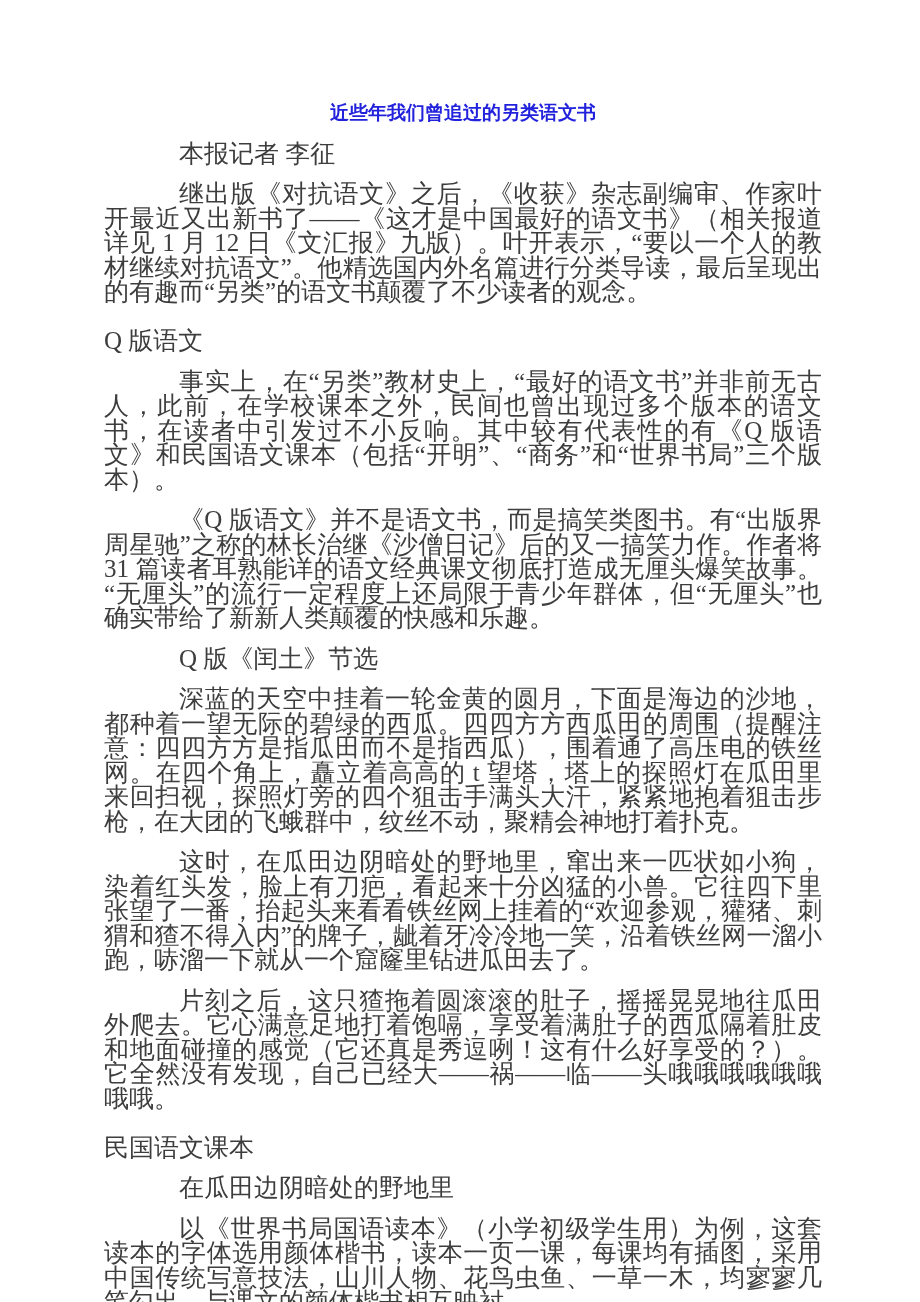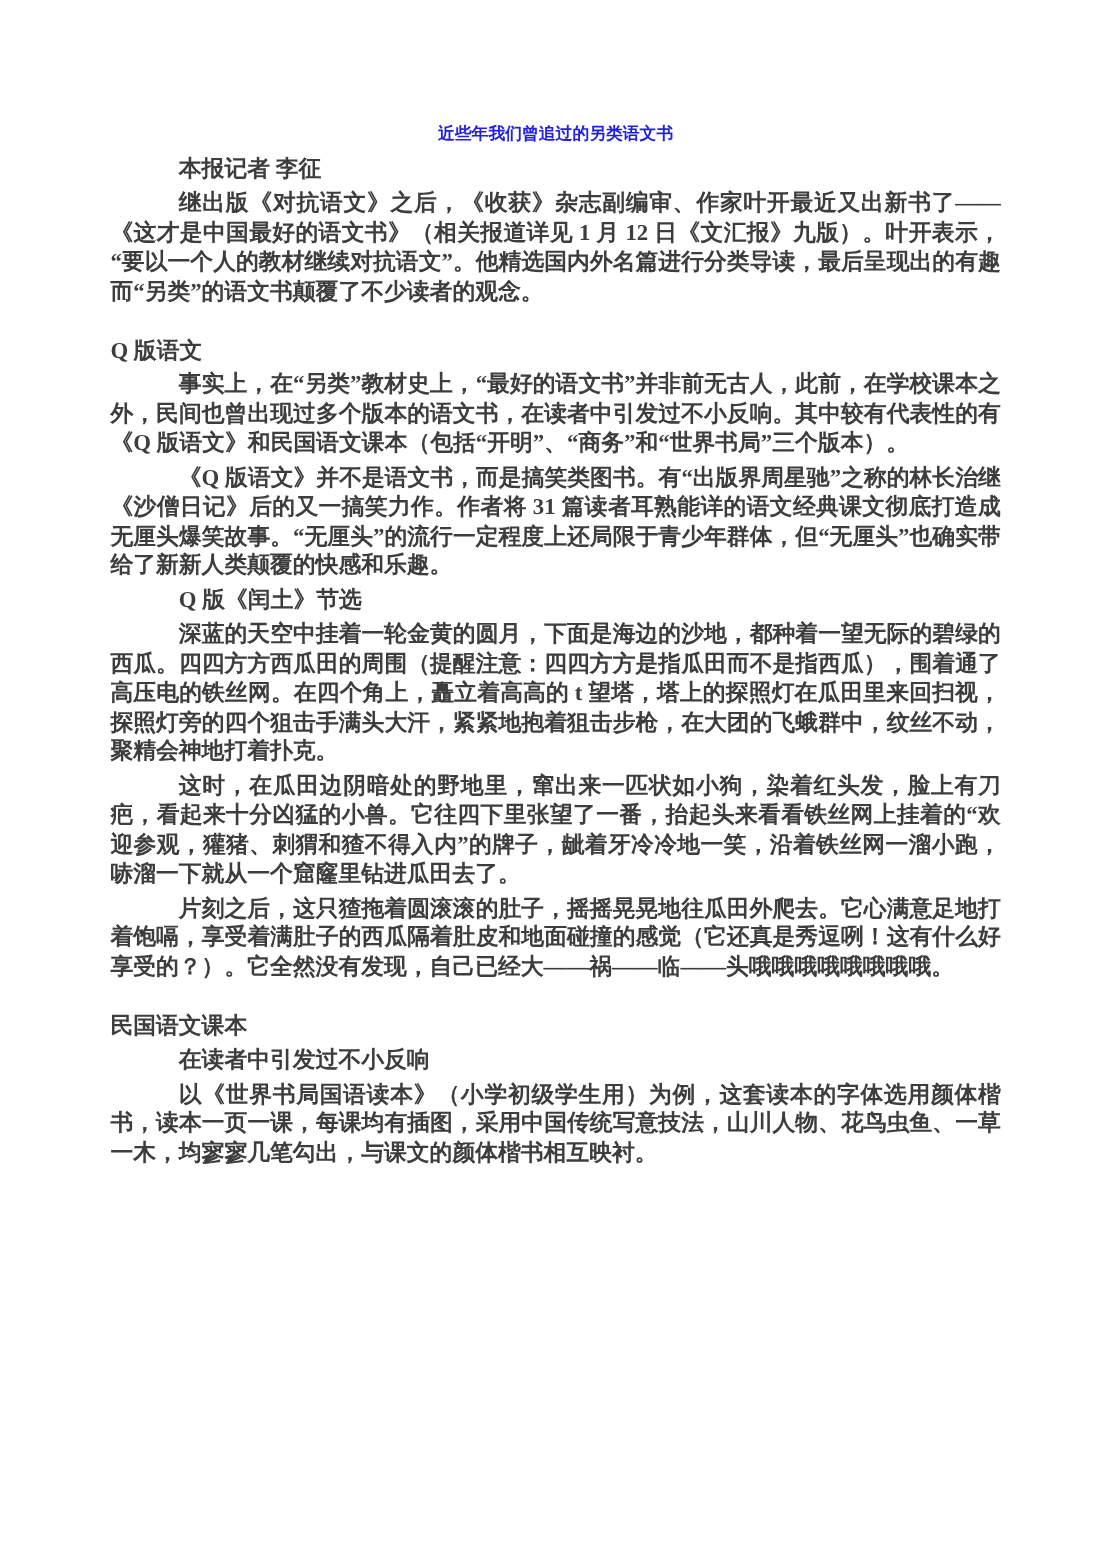--- a/index.html
+++ b/index.html
@@ -9,28 +9,28 @@
     color: #3d3d3d;
   }
   .page {
     box-sizing: border-box;
     width: 920px; height: 1302px;
     padding: 101px 82px 0 88px;
     background: #ffffff;
   }
   .title {
     margin: 0;
-    font-size: 14px; line-height: 24.5px;
+    font-size: 19px; line-height: 24.5px;
     font-weight: bold;
     text-align: center;
   }
   .block {
-    margin: 4px;
-    font-size: 19px; line-height: 24.5px;
-    font-weight: bold;
+    margin: 16px;
+    font-size: 25px; line-height: 24.5px;
+    font-weight: normal;
   }
   .byline, .para, .subhead { text-indent: 3em; }
   .para { text-align: justify; }
   .section { margin-top: 24.5px; }
 </style>
 </head>
 <body style="color: rgb(61, 61, 61);">
 
 <div class="page">
   <h1 class="title" style="color: rgb(34, 34, 221);">近些年我们曾追过的另类语文书</h1>
@@ -38,16 +38,16 @@
       <p class="block byline">本报记者 李征</p>
       <p class="block para">继出版《对抗语文》之后，《收获》杂志副编审、作家叶开最近又出新书了——《这才是中国最好的语文书》（相关报道详见 1 月 12 日《文汇报》九版）。叶开表示，“要以一个人的教材继续对抗语文”。他精选国内外名篇进行分类导读，最后呈现出的有趣而“另类”的语文书颠覆了不少读者的观念。</p>
       <p class="block section">Q 版语文</p>
       <p class="block para">事实上，在“另类”教材史上，“最好的语文书”并非前无古人，此前，在学校课本之外，民间也曾出现过多个版本的语文书，在读者中引发过不小反响。其中较有代表性的有《Q 版语文》和民国语文课本（包括“开明”、“商务”和“世界书局”三个版本）。</p>
       <p class="block para">《Q 版语文》并不是语文书，而是搞笑类图书。有“出版界周星驰”之称的林长治继《沙僧日记》后的又一搞笑力作。作者将 31 篇读者耳熟能详的语文经典课文彻底打造成无厘头爆笑故事。“无厘头”的流行一定程度上还局限于青少年群体，但“无厘头”也确实带给了新新人类颠覆的快感和乐趣。</p>
       <p class="block subhead">Q 版《闰土》节选</p>
       <p class="block para">深蓝的天空中挂着一轮金黄的圆月，下面是海边的沙地，都种着一望无际的碧绿的西瓜。四四方方西瓜田的周围（提醒注意：四四方方是指瓜田而不是指西瓜），围着通了高压电的铁丝网。在四个角上，矗立着高高的 t 望塔，塔上的探照灯在瓜田里来回扫视，探照灯旁的四个狙击手满头大汗，紧紧地抱着狙击步枪，在大团的飞蛾群中，纹丝不动，聚精会神地打着扑克。</p>
       <p class="block para">这时，在瓜田边阴暗处的野地里，窜出来一匹状如小狗，染着红头发，脸上有刀疤，看起来十分凶猛的小兽。它往四下里张望了一番，抬起头来看看铁丝网上挂着的“欢迎参观，獾猪、刺猬和猹不得入内”的牌子，龇着牙冷冷地一笑，沿着铁丝网一溜小跑，哧溜一下就从一个窟窿里钻进瓜田去了。</p>
       <p class="block para">片刻之后，这只猹拖着圆滚滚的肚子，摇摇晃晃地往瓜田外爬去。它心满意足地打着饱嗝，享受着满肚子的西瓜隔着肚皮和地面碰撞的感觉（它还真是秀逗咧！这有什么好享受的？）。它全然没有发现，自己已经大——祸——临——头哦哦哦哦哦哦哦哦。</p>
       <p class="block section">民国语文课本</p>
-      <p class="block subhead">在读者中引发过不小反响</p>
+      <p class="block subhead">在瓜田边阴暗处的野地里</p>
       <p class="block para">以《世界书局国语读本》（小学初级学生用）为例，这套读本的字体选用颜体楷书，读本一页一课，每课均有插图，采用中国传统写意技法，山川人物、花鸟虫鱼、一草一木，均寥寥几笔勾出，与课文的颜体楷书相互映衬。</p>
     </main>
 </div>
 
 </body></html>

